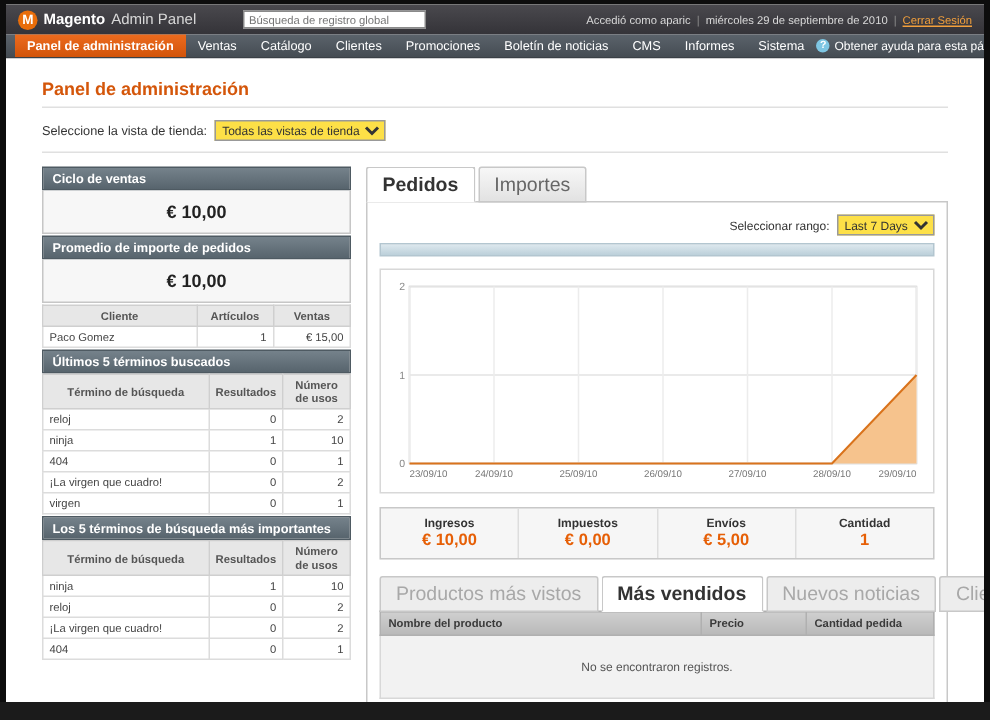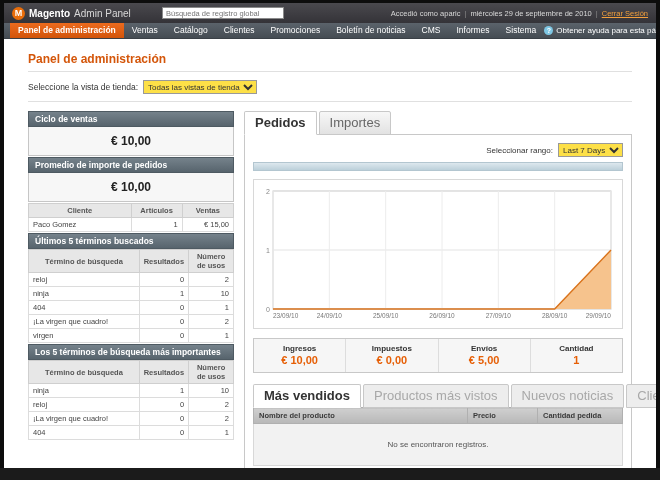--- a/index.html
+++ b/index.html
@@ -281,22 +281,22 @@
               <div class="stat">
                 <span class="slabel">Envíos</span>
                 <span class="svalue">€ 5,00</span>
               </div>
               <div class="stat">
                 <span class="slabel">Cantidad</span>
                 <span class="svalue">1</span>
               </div>
             </div>
           <div class="tabs bottom-tabs">
+              <span class="tab disabled">Productos más vistos</span>
               <span class="tab active">Más vendidos</span>
-              <span class="tab disabled">Productos más vistos</span>
               <span class="tab disabled">Nuevos noticias</span>
               <span class="tab disabled">Clientes</span>
             </div>
           <table class="products-table">
               <thead>
                 <tr>
                   <th>Nombre del producto</th>
                   <th>Precio</th>
                   <th>Cantidad pedida</th>
                 </tr>

